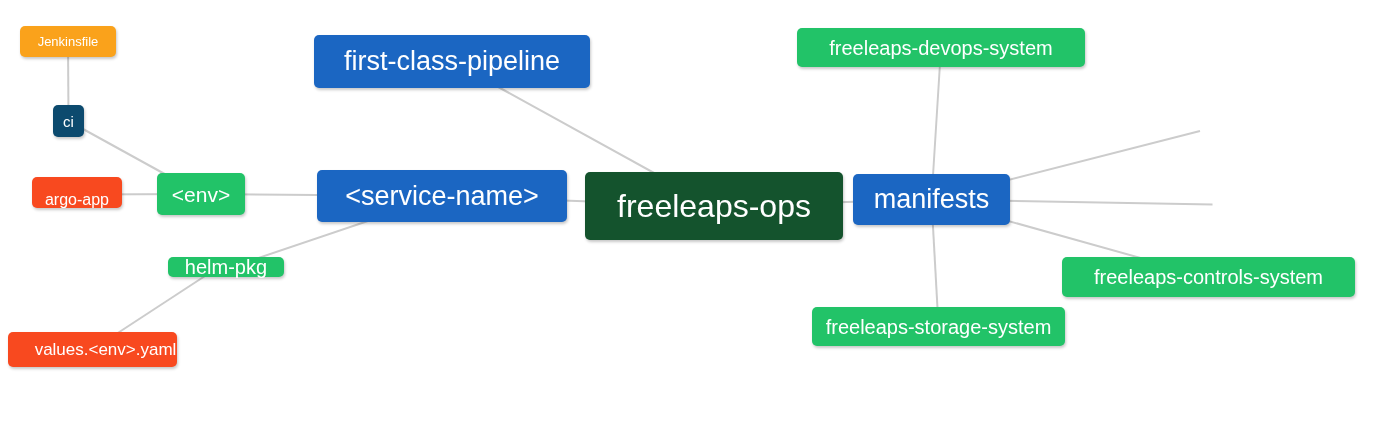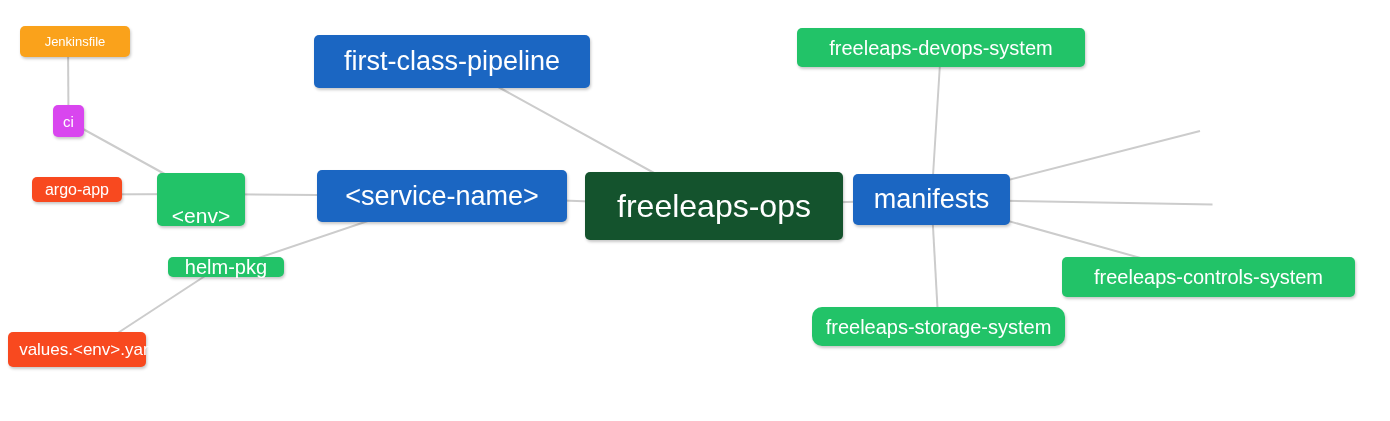--- a/index.html
+++ b/index.html
@@ -56,52 +56,52 @@
       <line x1="452" y1="61.5" x2="714" y2="206" stroke="#CCCCCC" stroke-width="2"></line>
       <line x1="442" y1="196" x2="714" y2="206" stroke="#CCCCCC" stroke-width="2"></line>
       <line x1="714" y1="206" x2="931.5" y2="199.5" stroke="#CCCCCC" stroke-width="2"></line>
       <line x1="931.5" y1="199.5" x2="941" y2="47.5" stroke="#CCCCCC" stroke-width="2"></line>
       <line x1="931.5" y1="199.5" x2="1200" y2="131" stroke="#CCCCCC" stroke-width="2"></line>
       <line x1="931.5" y1="199.5" x2="1212.5" y2="204.5" stroke="#CCCCCC" stroke-width="2"></line>
       <line x1="931.5" y1="199.5" x2="1208.5" y2="277" stroke="#CCCCCC" stroke-width="2"></line>
       <line x1="931.5" y1="199.5" x2="938.5" y2="326.5" stroke="#CCCCCC" stroke-width="2"></line>
     </svg>
 
-<div class="node" style="left: 20px; top: 26px; width: 110px; height: 31px; background: rgb(250, 162, 27); font-size: 13px; color: rgb(255, 255, 255);">
+<div class="node" style="left: 20px; top: 26px; width: 96px; height: 31px; background: rgb(250, 162, 27); font-size: 13px; color: rgb(255, 255, 255);">
       <span class="node-label">Jenkinsfile</span>
     </div>
-    <div class="node" style="left: 53px; top: 105px; width: 31px; height: 32px; background: #d946ef; font-size: 15px; color: rgb(255, 255, 255);">
+    <div class="node" style="left: 53px; top: 105px; width: 31px; height: 32px; background: #0c4a6e; font-size: 15px; color: rgb(255, 255, 255);">
       <span class="node-label">ci</span>
     </div>
-    <div class="node" style="left: 32px; top: 177px; width: 90px; height: 25px; background: rgb(248, 73, 31); font-size: 16px; color: rgb(255, 255, 255);">
+    <div class="node" style="left: 32px; top: 177px; width: 90px; height: 31px; background: rgb(248, 73, 31); font-size: 16px; color: rgb(255, 255, 255); align-items: flex-end;">
       <span class="node-label">argo-app</span>
     </div>
-    <div class="node" style="left: 157px; top: 173px; width: 88px; height: 53px; background: rgb(34, 195, 104); font-size: 21px; color: rgb(255, 255, 255); align-items: flex-end;">
+    <div class="node" style="left: 157px; top: 173px; width: 88px; height: 42px; background: rgb(34, 195, 104); font-size: 21px; color: rgb(255, 255, 255);">
       <span class="node-label">&lt;env&gt;</span>
     </div>
     <div class="node" style="left: 147px; top: 257px; width: 116px; height: 20px; background: rgb(34, 195, 104); font-size: 20px; color: rgb(255, 255, 255); margin-left: 21px;">
       <span class="node-label">helm-pkg</span>
     </div>
-    <div class="node" style="left: 8px; top: 332px; width: 138px; height: 35px; background: rgb(248, 73, 31); font-size: 17px; color: rgb(255, 255, 255); padding-left: 26px;">
+    <div class="node" style="left: 8px; top: 332px; width: 169px; height: 35px; background: rgb(248, 73, 31); font-size: 17px; color: rgb(255, 255, 255); padding-left: 26px;">
       <span class="node-label">values.&lt;env&gt;.yaml</span>
     </div>
     <div class="node" style="left: 314px; top: 35px; width: 276px; height: 53px; background: rgb(27, 102, 194); font-size: 27px; color: rgb(255, 255, 255); text-align: center;">
       <span class="node-label">first-class-pipeline</span>
     </div>
     <div class="node" style="left: 317px; top: 170px; width: 250px; height: 52px; background: rgb(27, 102, 194); font-size: 27px; color: rgb(255, 255, 255); text-align: center;">
       <span class="node-label">&lt;service-name&gt;</span>
     </div>
     <div class="node" style="left: 585px; top: 172px; width: 258px; height: 68px; background: #14532d; font-size: 32px; color: rgb(255, 255, 255);">
       <span class="node-label">freeleaps-ops</span>
     </div>
     <div class="node" style="left: 853px; top: 174px; width: 157px; height: 51px; background: rgb(27, 102, 194); font-size: 27px; color: rgb(255, 255, 255);">
       <span class="node-label">manifests</span>
     </div>
     <div class="node" style="left: 797px; top: 28px; width: 288px; height: 39px; background: rgb(34, 195, 104); font-size: 20px; color: rgb(255, 255, 255);">
       <span class="node-label">freeleaps-devops-system</span>
     </div>
     <div class="node" style="left: 1062px; top: 257px; width: 293px; height: 40px; background: rgb(34, 195, 104); font-size: 20px; color: rgb(255, 255, 255); text-align: center;">
       <span class="node-label">freeleaps-controls-system</span>
     </div>
-    <div class="node" style="left: 812px; top: 307px; width: 253px; height: 39px; background: rgb(34, 195, 104); font-size: 20px; color: rgb(255, 255, 255); border-radius: 10px;">
+    <div class="node" style="left: 812px; top: 307px; width: 253px; height: 39px; background: rgb(34, 195, 104); font-size: 20px; color: rgb(255, 255, 255);">
       <span class="node-label">freeleaps-storage-system</span>
     </div>
   </div>
 
 </body></html>

